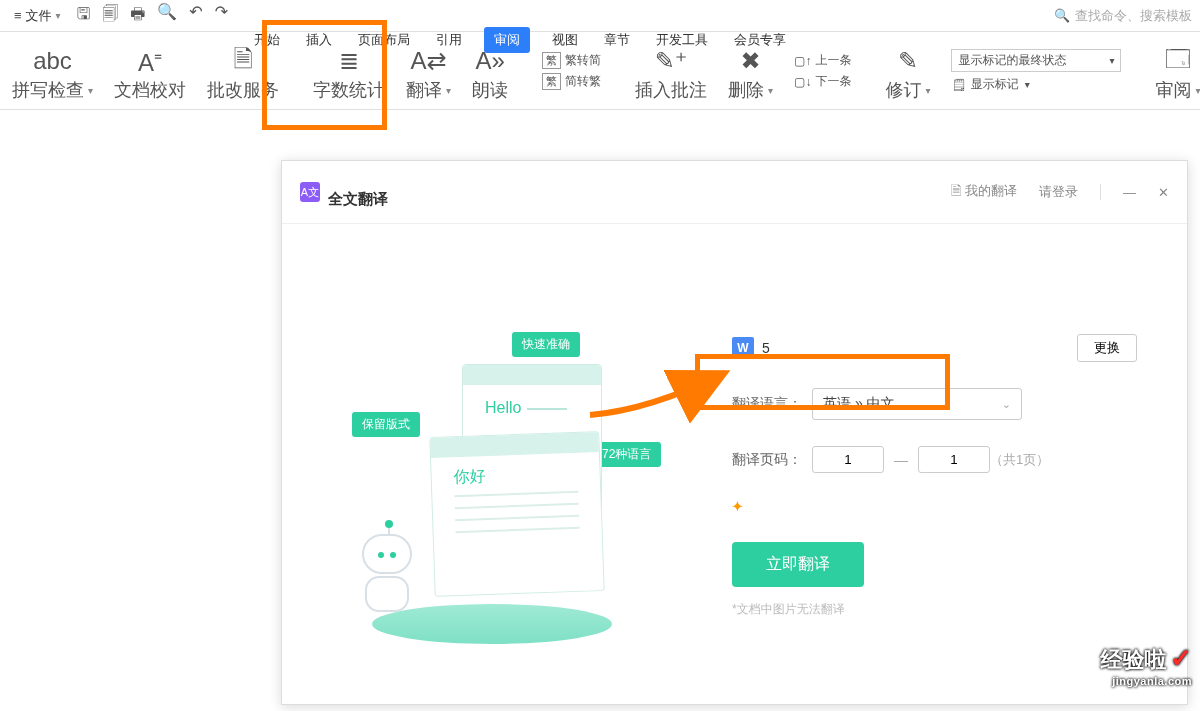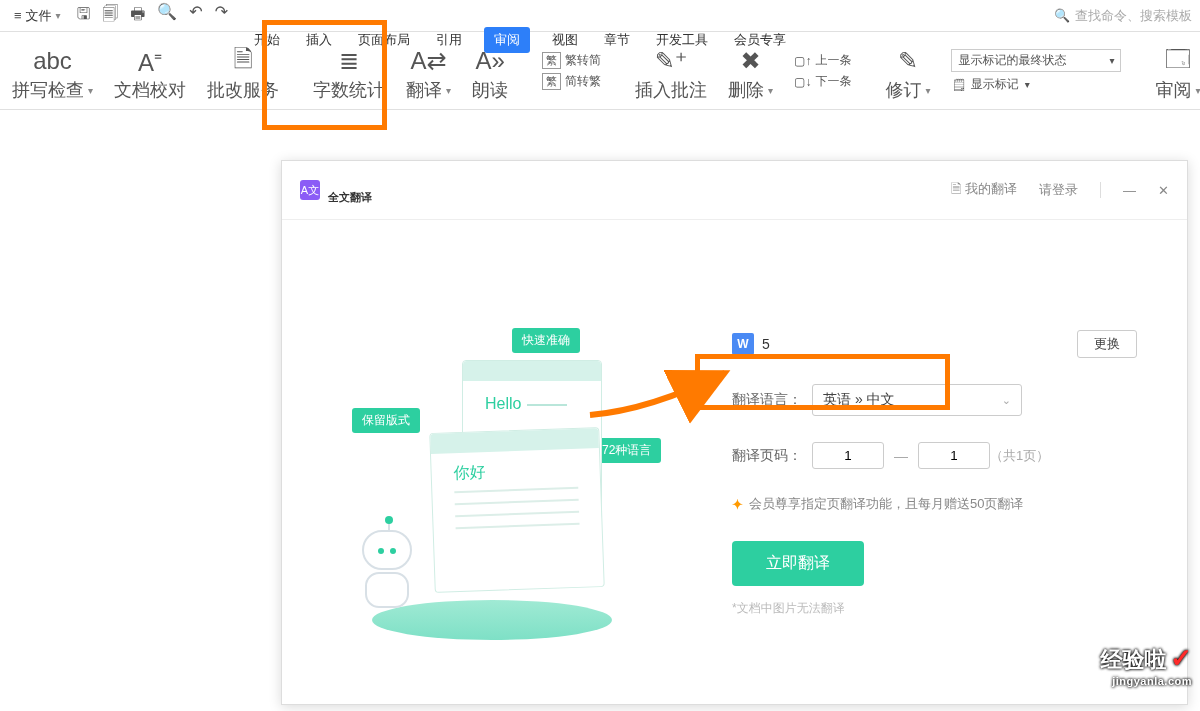--- a/index.html
+++ b/index.html
@@ -26,21 +26,21 @@
     .stack2 { display:flex; flex-direction:column; gap:4px; padding:2px 8px; font-size:12px; color:#555; justify-content:center; height:62px; }
     .stack2 > div { display:flex; align-items:center; gap:4px; cursor:pointer; white-space:nowrap; }
     .combo { border:1px solid #ccc; padding:2px 6px; font-size:12px; width:170px; display:flex; justify-content:space-between; align-items:center; cursor:pointer; }
     .highlight-box { position:absolute; border:5px solid #ff7a00; pointer-events:none; }
     .hl1 { left:262px; top:20px; width:125px; height:110px; }
     
     
     .dialog { position:absolute; left:281px; top:160px; width:907px; height:545px; border:1px solid #ddd; box-shadow:0 2px 12px rgba(0,0,0,.15); background:#fff; display:flex; flex-direction:column; }
     .dlg-title { display:flex; align-items:center; padding:14px 18px; border-bottom:1px solid #eee; }
     .dlg-title .dlg-icon { width:20px; height:20px; background:#8b5cf6; border-radius:3px; display:flex; align-items:center; justify-content:center; color:#fff; font-size:11px; margin-right:8px; }
-    .dlg-title .title-text { font-weight:bold; font-size:11px;margin-top:15px; }
+    .dlg-title .title-text { font-weight:bold; font-size:15px;margin-top:15px; }
     .dlg-title .right-ctrls { margin-left:auto; display:flex; align-items:center; gap:22px; color:#888; font-size:13px; }
     .dlg-title .right-ctrls span { cursor:pointer; }
     .dlg-title .sep { width:1px; height:16px; background:#ddd; }
     .dlg-body { flex:1; display:flex; padding:20px 30px; position:relative; }
     
     
     .illus { width:360px; height:320px; position:relative; margin-top:80px; }
     .platform { position:absolute; bottom:0; left:60px; width:240px; height:40px; background:linear-gradient(#a0ead4,#7ee0c6); border-radius:50%/50%; }
     .paper1 { position:absolute; left:150px; top:40px; width:140px; height:160px; background:#fff; border:1px solid #d0ede4; border-radius:4px; }
     .paper1::before { content:""; position:absolute; top:0; left:0; right:0; height:20px; background:#d6f2ea; border-radius:4px 4px 0 0; }
@@ -60,21 +60,21 @@
     .robot-eye { width:6px; height:6px; background:#2dcfa0; border-radius:50%; position:absolute; top:16px; }
     .robot-eye.l { left:14px; } .robot-eye.r { right:14px; }
     .robot-ant { position:absolute; width:2px; height:10px; background:#d8e0e6; top:-10px; left:24px; }
     .robot-ant::before { content:""; position:absolute; top:-6px; left:-3px; width:8px; height:8px; border-radius:50%; background:#2dcfa0; }
     .robot-body { width:44px; height:36px; background:#fff; border:2px solid #d8e0e6; border-radius:14px; position:absolute; top:42px; left:13px; }
     
     
     .form { flex:1; padding:90px 20px 0 60px; position:relative; }
     .row { display:flex; align-items:center; margin-bottom:26px; font-size:14px; color:#333; }
     .doc-badge { width:22px; height:22px; background:#4a8af4; color:#fff; font-size:12px; display:flex; align-items:center; justify-content:center; border-radius:2px; margin-right:8px; font-weight:bold; }
-    .btn-outline { border:1px solid #ccc; padding:4px 16px; border-radius:3px; cursor:pointer; font-size:13px; color:#404040; margin-left:auto; }
+    .btn-outline { border:1px solid #ccc; padding:4px 16px; border-radius:3px; cursor:pointer; font-size:13px; color:#000000; margin-left:auto; }
     .label { width:80px; color:#666; }
     .select { flex:0 0 210px; border:1px solid #ccc; border-radius:3px; padding:6px 10px; display:flex; align-items:center; cursor:pointer; color:#444; }
     .select .chev { margin-left:auto; color:#aaa; font-size:11px; }
     .hl2 { left:695px; top:354px; width:255px; height:56px; }
     .num-input { width:72px; border:1px solid #ccc; border-radius:3px; padding:5px 0; text-align:center; }
     .dash { margin:0 10px; color:#aaa; }
     .hint { color:#aaa; font-size:13px; }
     .vip-line { color:#888; font-size:13px; display:flex; align-items:center; gap:6px; margin-bottom:28px; }
     .vip-ic { color:#ff9a00; font-weight:bold; }
     .primary-btn { background:#2dcfa0; color:#fff; border:none; padding:12px 34px; font-size:16px; border-radius:4px; cursor:pointer; }
@@ -269,21 +269,20 @@
       </div>
       <div class="row">
         <div class="label">翻译页码：</div>
         <input class="num-input" value="1" style="">
         <span class="dash">—</span>
         <input class="num-input" value="1" style="">
         <span class="hint">（共1页）</span>
       </div>
       <div class="vip-line">
         <span class="vip-ic">✦</span>
-        <span>会员尊享指定页翻译功能，且每月赠送50页翻译</span>
       </div>
       <button class="primary-btn">立即翻译</button>
       <div class="note">*文档中图片无法翻译</div>
     </div>
   </div>
 </div>
 
 <div class="highlight-box hl2"></div>
 
 <svg class="arrow-svg" width="200" height="120">

